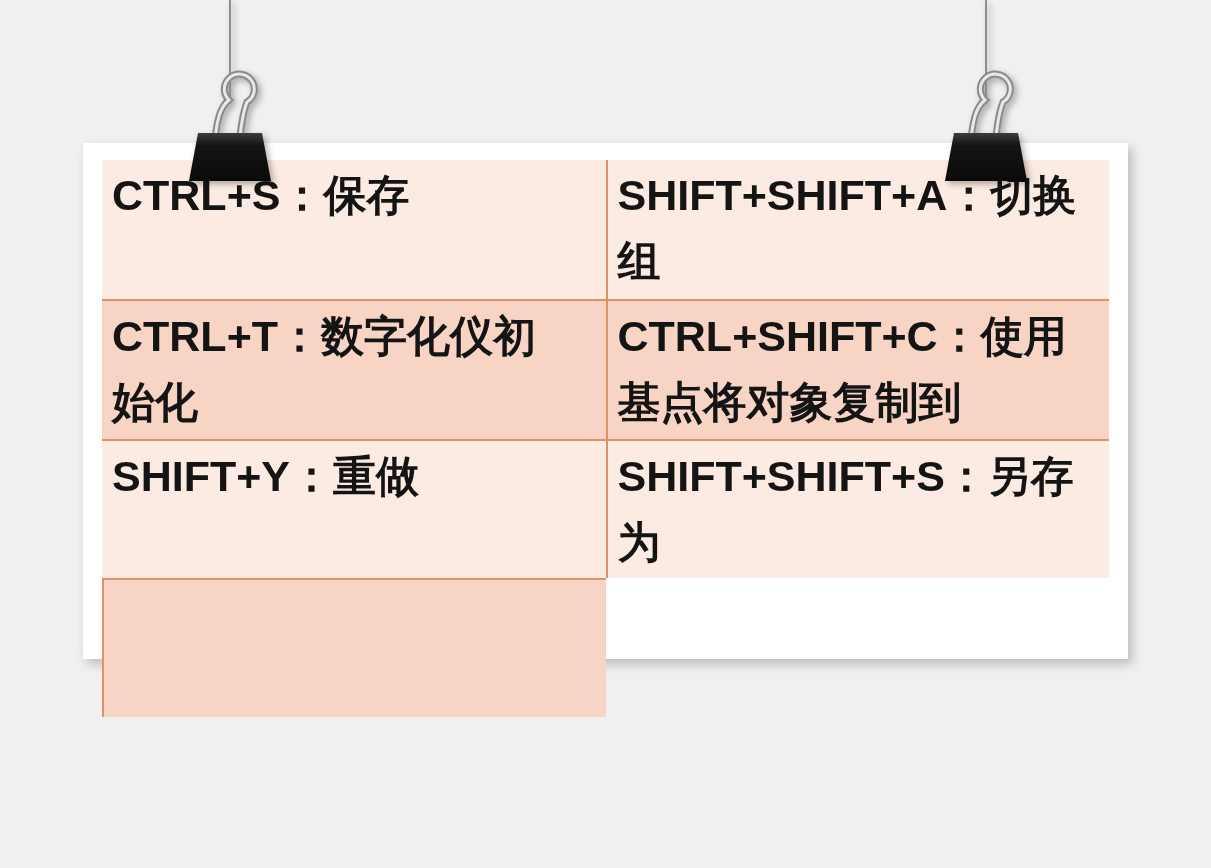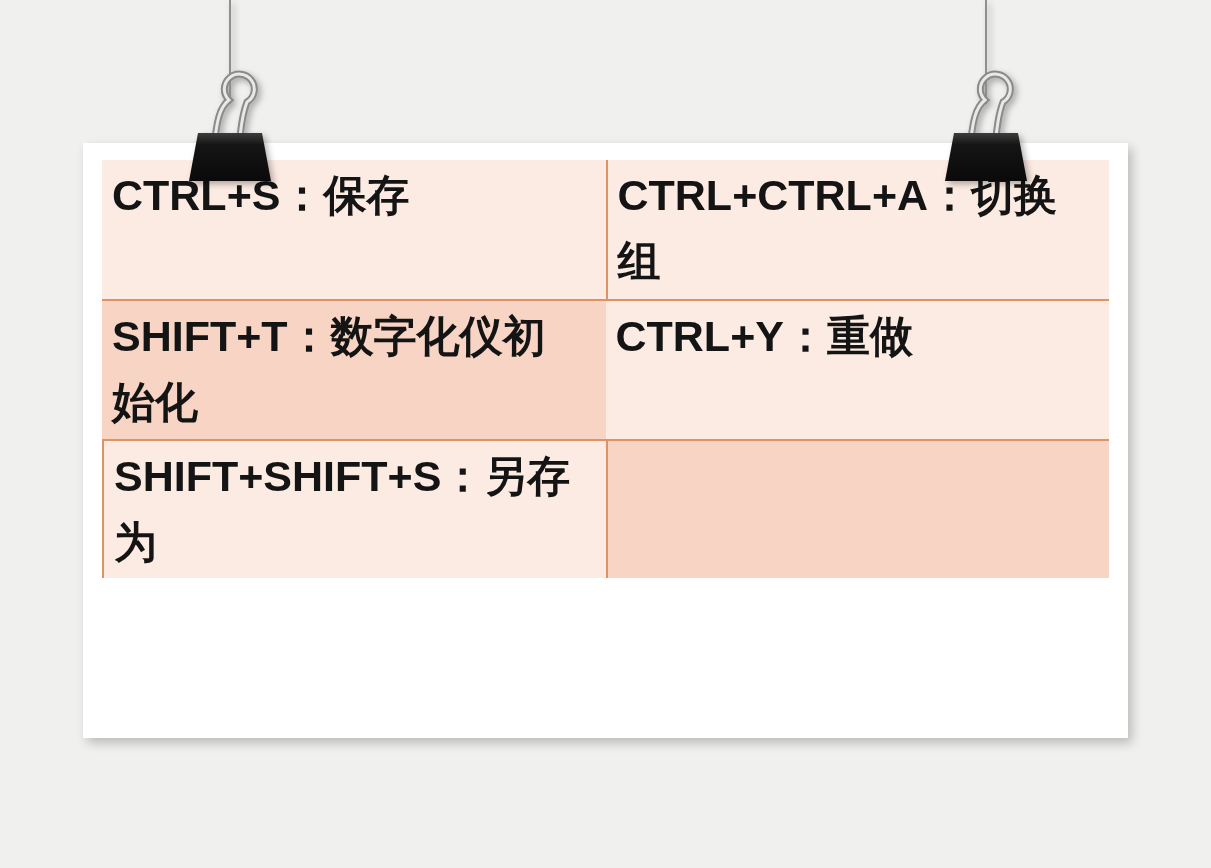--- a/index.html
+++ b/index.html
@@ -12,21 +12,21 @@
     position: relative;
     overflow: hidden;
     background: var(--pageBg, #f0f0ee);
     font-family: "Liberation Sans", "DejaVu Sans", sans-serif;
   }
   .poster-card {
     position: absolute;
     left: 83px;
     top: 143px;
     width: 1045px;
-    height: 595px;
+    height: 516px;
     background: var(--cardBg, #ffffff);
     box-shadow: 4px 5px 10px rgba(0,0,0,0.22);
   }
   .shortcut-table {
     position: absolute;
     left: 19px;
     top: 17px;
     width: 1007px;
     height: 557px;
     display: grid;
@@ -57,27 +57,29 @@
   .clip-left  { left: 170px; }
   .clip-right { left: 926px; }
 </style>
 </head>
 <body>
 
 <div class="poster-card">
   <div class="shortcut-table">
 
     <div class="cell row-light">CTRL+S：保存</div>
-    <div class="cell row-light col-right">CTRL+CTRL+A：切换
+    <div class="cell row-light col-right">SHIFT+SHIFT+A：切换
 组</div>
 
-    <div class="cell row-dark row-sep">SHIFT+T：数字化仪初
+    <div class="cell row-dark row-sep">CTRL+T：数字化仪初
 始化</div>
+    <div class="cell row-dark row-sep col-right">CTRL+SHIFT+C：使用
+基点将对象复制到</div>
 
-    <div class="cell row-light row-sep">CTRL+Y：重做</div>
+    <div class="cell row-light row-sep">SHIFT+Y：重做</div>
     <div class="cell row-light row-sep col-right">SHIFT+SHIFT+S：另存
 为</div>
 
     <div class="cell row-dark row-sep col-right"></div>
   </div>
 </div>
 
 <svg class="binder-clip clip-left" viewBox="0 0 120 185">
   <defs>
     <linearGradient id="clipBodyGrad" x1="0" y1="0" x2="0" y2="1">

